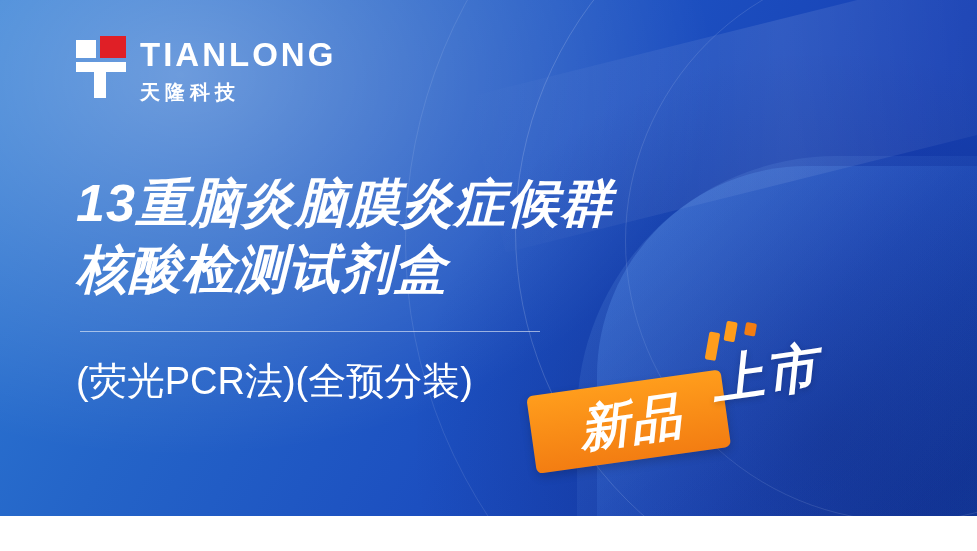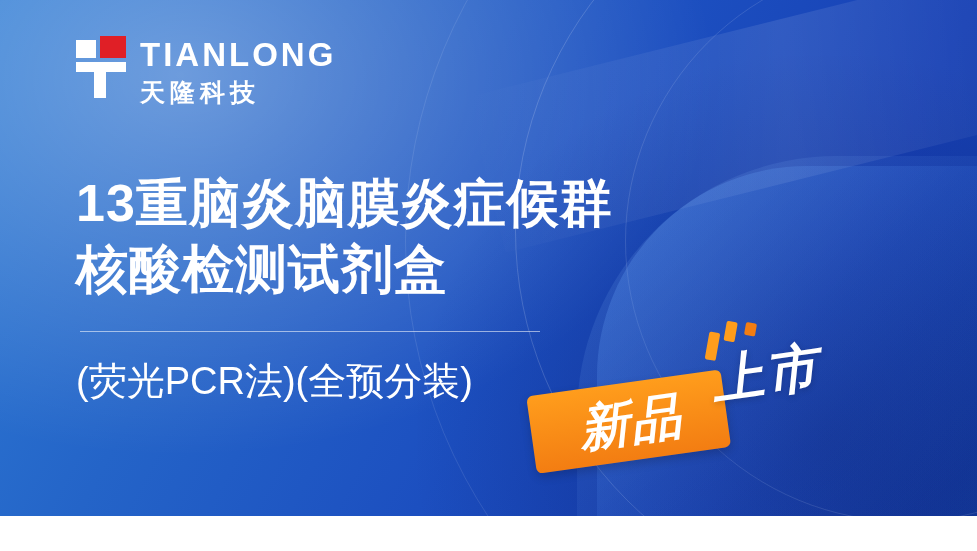--- a/index.html
+++ b/index.html
@@ -145,41 +145,42 @@
   .logo-en {
     color: #ffffff;
     font-size: 33px;
     font-weight: bold;
     letter-spacing: 3px;
     line-height: 34px;
     text-align: right;
   }
   .logo-cn {
     color: #ffffff;
-    font-size: 25px;
+    font-size: 20px;
     font-weight: bold;
     letter-spacing: 5px;
     line-height: 32px;
     margin-top: 4px;
   }
 
   
   .headline {
     position: absolute;
     left: 76px;
     top: 170px;
     width: 700px;
   }
   .headline .line {
     color: #ffffff;
     font-size: 52px;
     font-weight: bold;
     line-height: 66px;
     letter-spacing: 1px;
     white-space: nowrap;
+    font-style: italic;
   }
   .divider {
     position: absolute;
     left: 80px;
     top: 331px;
     width: 460px;
     height: 1px;
     background: rgba(255,255,255,0.55);
   }
   .subline {

